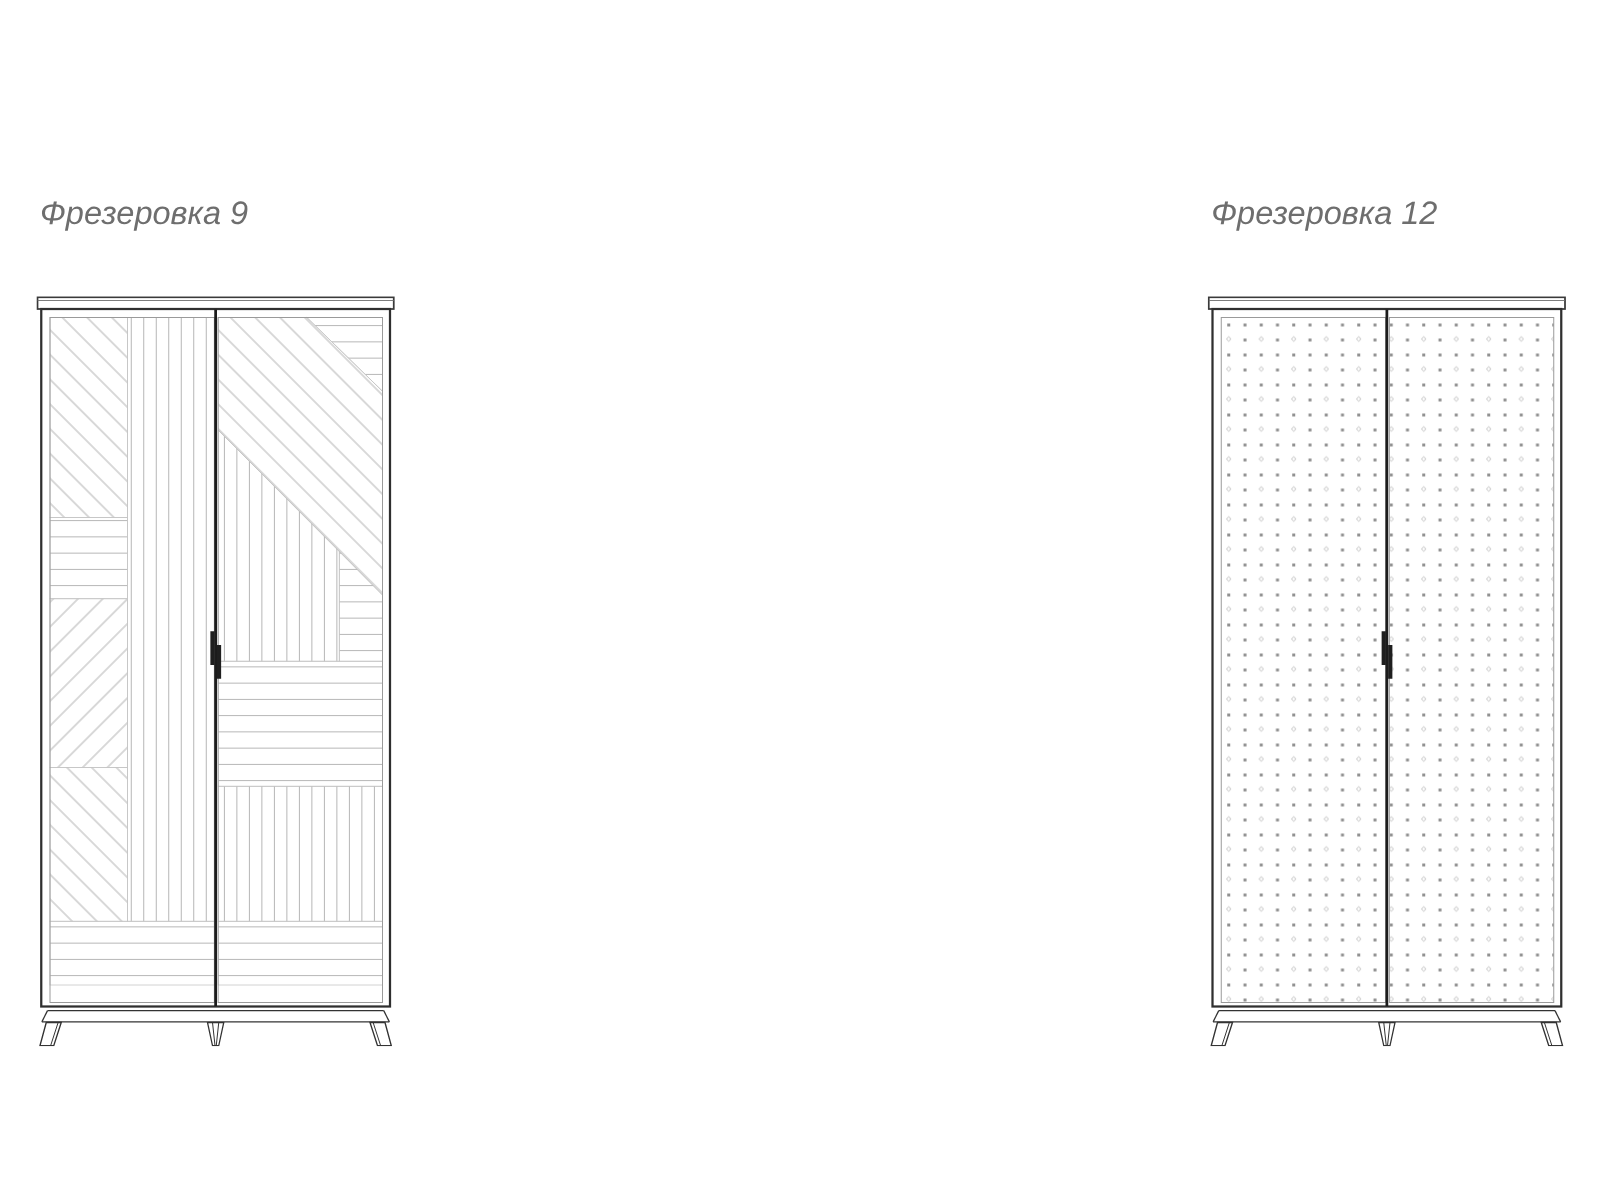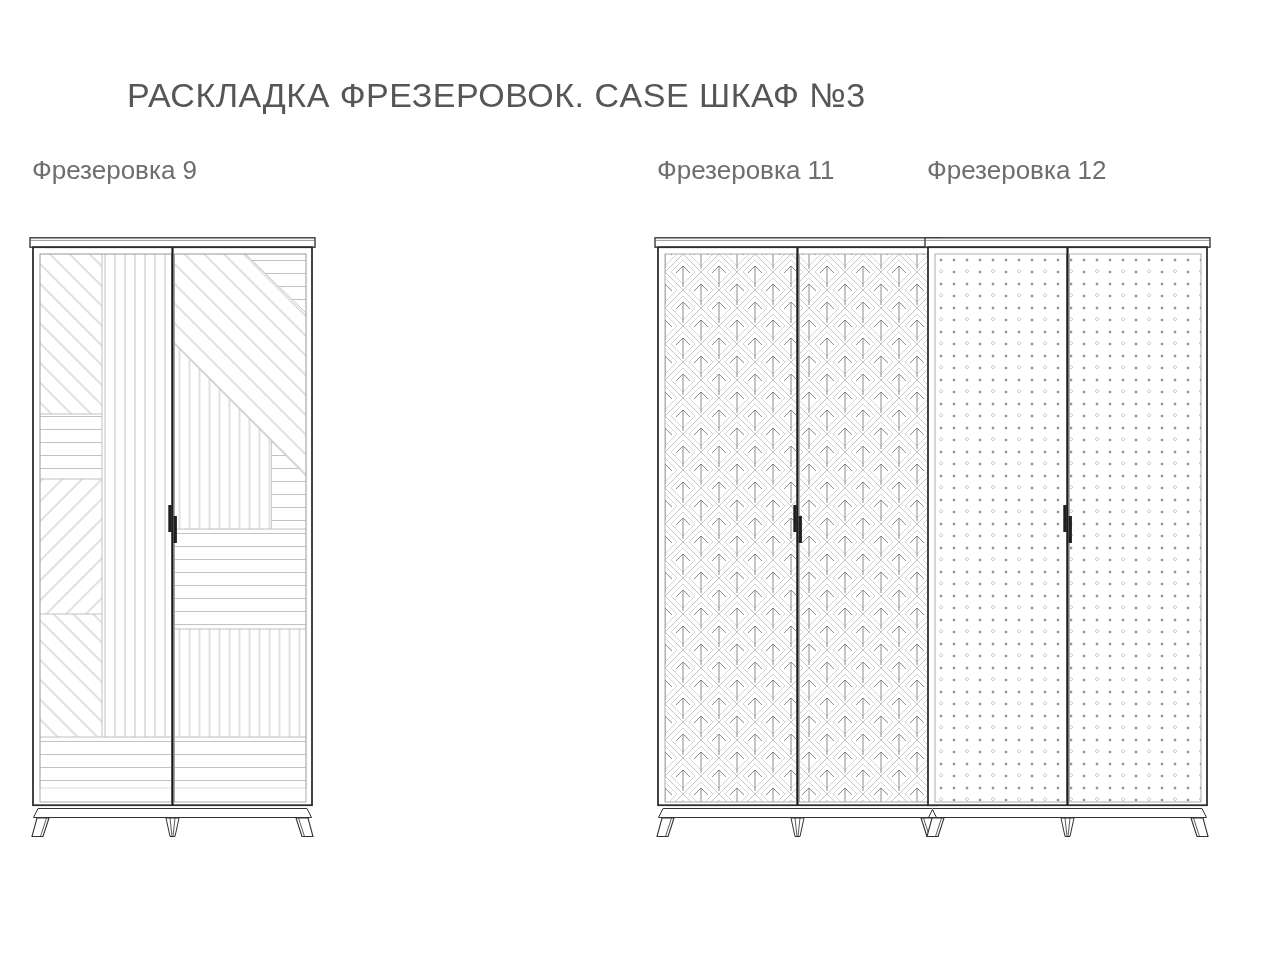--- a/index.html
+++ b/index.html
@@ -10,34 +10,33 @@
   .sheet{position:absolute;inset:0;}
   .sheet-title{
     position:absolute;left:127px;top:76px;margin:0;
     font-size:34px;font-weight:500;letter-spacing:.5px;
     color:var(--title-color,#565656);white-space:nowrap;
   }
   .unit{position:absolute;top:155px;width:287px;height:682px;margin:0;}
   .unit-1{left:29px;}
   .unit-2{left:340px;}
   .unit-3{left:654px;}
-  .unit-4{left:924px;}
+  .unit-4{left:966px;}
   .unit figcaption{
     font-size:26px;font-weight:400;color:var(--label-color,#6e6e6e);
-    margin:0;padding-left:3px;white-space:nowrap;
+    margin:0;padding-left:3px;white-space:nowrap;font-style:italic;
   }
   .cab{position:absolute;left:0;top:82px;width:287px;height:600px;display:block;}
   .defs-holder{position:absolute;width:0;height:0;overflow:hidden;}
 </style>
 </head>
 <body style="background: rgb(255, 255, 255);">
 
 <main class="sheet">
 
-  <h1 class="sheet-title">РАСКЛАДКА ФРЕЗЕРОВОК. CASE ШКАФ №3</h1>
 
   <svg class="defs-holder" aria-hidden="true">
     <defs>
 
       <pattern id="pv" width="10" height="10" patternUnits="userSpaceOnUse">
         <line x1="5" y1="0" x2="5" y2="10" stroke="#b3b3b3" stroke-width="0.8"></line>
       </pattern>
       <pattern id="ph" width="13" height="13" patternUnits="userSpaceOnUse">
         <line x1="0" y1="6.5" x2="13" y2="6.5" stroke="#b3b3b3" stroke-width="0.8"></line>
       </pattern>
@@ -154,28 +153,20 @@
   <figure class="unit unit-1">
     <figcaption>Фрезеровка 9</figcaption>
     <svg class="cab" viewBox="0 0 287 600">
       <use href="#cabinet-frame"></use>
       <use href="#fill-m9"></use>
       <use href="#cabinet-front"></use>
     </svg>
   </figure>
 
 
-  <figure class="unit unit-3">
-    <figcaption>Фрезеровка 11</figcaption>
-    <svg class="cab" viewBox="0 0 287 600">
-      <use href="#cabinet-frame"></use>
-      <use href="#fill-m11"></use>
-      <use href="#cabinet-front"></use>
-    </svg>
-  </figure>
 
   <figure class="unit unit-4">
     <figcaption>Фрезеровка 12</figcaption>
     <svg class="cab" viewBox="0 0 287 600">
       <use href="#cabinet-frame"></use>
       <use href="#fill-m12"></use>
       <use href="#cabinet-front"></use>
     </svg>
   </figure>
 

